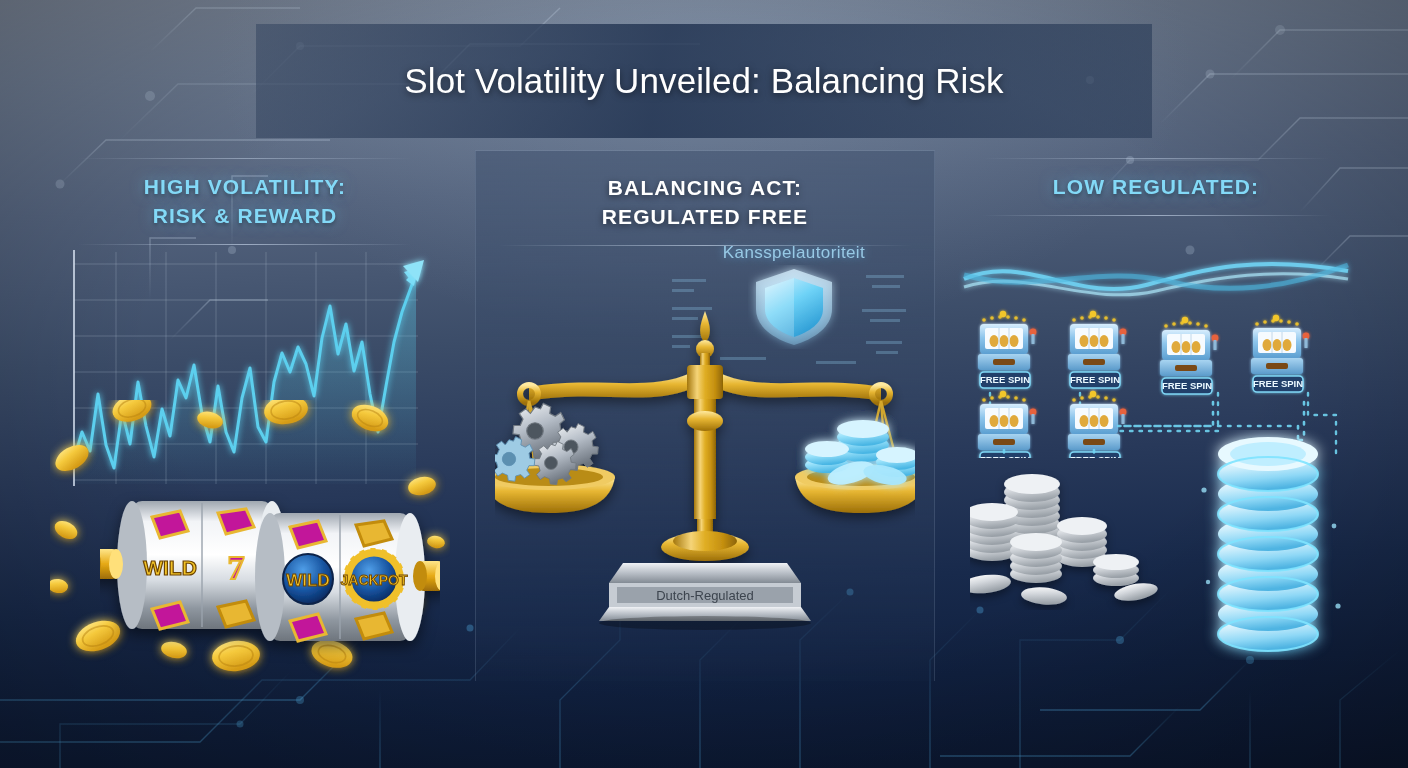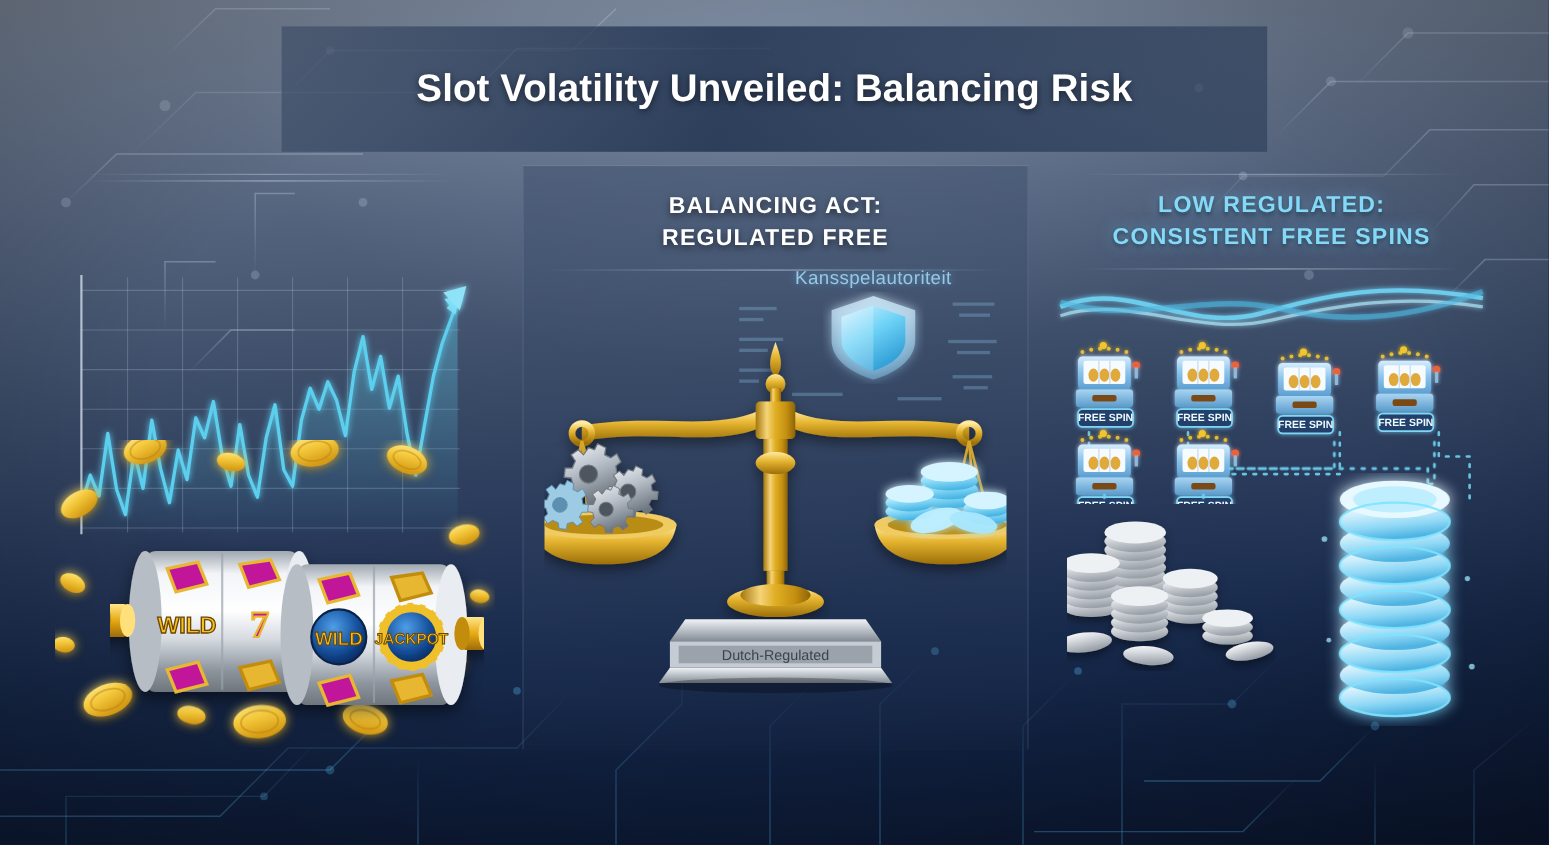--- a/index.html
+++ b/index.html
@@ -8,21 +8,21 @@
   #stage{position:relative;width:1408px;height:768px;overflow:hidden;
     background:
       radial-gradient(ellipse 700px 400px at 50% 8%, rgba(150,170,195,.30), rgba(150,170,195,0) 70%),
       linear-gradient(177deg,#7c8799 0%,#6c7a90 10%,#53627c 26%,#3b4c68 44%,#28395a 60%,#182a4c 74%,#10203f 86%,#0b1730 100%);
   }
   .bgfx{position:absolute;inset:0;pointer-events:none;}
   
   #titleBanner{position:absolute;left:256px;top:24px;width:896px;height:114px;
     background:linear-gradient(100deg,rgba(58,74,100,.62) 0%,rgba(30,48,78,.80) 45%,rgba(42,60,88,.62) 100%);
     display:flex;flex-direction:column;align-items:center;justify-content:center;gap:2px;}
-  #titleBanner .tline{color:#fff;font-size:35px;font-weight:bold;letter-spacing:.1px;
+  #titleBanner .tline{color:#fff;font-size:35px;font-weight:normal;letter-spacing:.1px;
     line-height:46px;text-shadow:0 2px 7px rgba(0,0,0,.55);white-space:nowrap;}
   
   .col{position:absolute;top:150px;}
   #colLeft{left:56px;width:378px;height:530px;}
   #colMid{left:475px;width:458px;height:530px;
     background:linear-gradient(180deg,rgba(63,81,110,.55) 0%,rgba(48,66,96,.38) 55%,rgba(30,46,74,.10) 100%);
     border-left:1px solid rgba(170,190,215,.17);border-right:1px solid rgba(170,190,215,.17);
     border-top:1px solid rgba(170,190,215,.20);}
   #colRight{left:960px;width:392px;height:530px;}
   .colhead{text-align:center;padding-top:22px;}
@@ -114,20 +114,24 @@
     </g>
     <rect x="0" y="0" width="1408" height="768" fill="url(#vign)"></rect>
   </svg>
 
   <div id="titleBanner">
     <div class="tline">Slot Volatility Unveiled: Balancing Risk</div>
   </div>
 
   <div class="col" id="colLeft">
     <div class="ruletop"></div>
+    <div class="colhead cyan">
+      <span class="hl">HIGH VOLATILITY:</span>
+      <span class="hl">RISK &amp; REWARD</span>
+    </div>
     <div class="rule"></div>
 
     <svg class="art" style="left:0px;top:96px;width:378px;height:240px;" viewBox="0 0 378 240">
       <defs>
         <linearGradient id="areaFill" x1="0" y1="0" x2="0" y2="1">
           <stop offset="0" stop-color="#5ccfee" stop-opacity=".40"></stop>
           <stop offset="1" stop-color="#5ccfee" stop-opacity=".02"></stop>
         </linearGradient>
         <filter id="lineGlow" x="-30%" y="-30%" width="160%" height="160%">
           <feGaussianBlur stdDeviation="3" result="b"></feGaussianBlur>
@@ -533,21 +537,20 @@
         <ellipse cx="210" cy="322" rx="106" ry="7" fill="#000" opacity=".28"></ellipse>
       </g>
       <text x="210" y="299" font-family="'Liberation Sans',sans-serif" font-size="13" fill="#3c444e" text-anchor="middle" id="pedLabel">Dutch-Regulated</text>
     </svg>
   </div>
 
   <div class="col" id="colRight">
     <div class="ruletop"></div>
     <div class="colhead cyan">
       <span class="hl">LOW REGULATED:</span>
-      <span class="hl">CONSISTENT FREE SPINS</span>
     </div>
     <div class="rule"></div>
 
     <svg class="art" style="left:-4px;top:95px;width:400px;height:80px;" viewBox="0 0 400 80">
       <defs>
         <filter id="wGlow" x="-20%" y="-60%" width="140%" height="220%">
           <feGaussianBlur stdDeviation="2.4" result="b"></feGaussianBlur>
           <feMerge>
               <feMergeNode in="b"></feMergeNode>
               <feMergeNode in="SourceGraphic"></feMergeNode>

